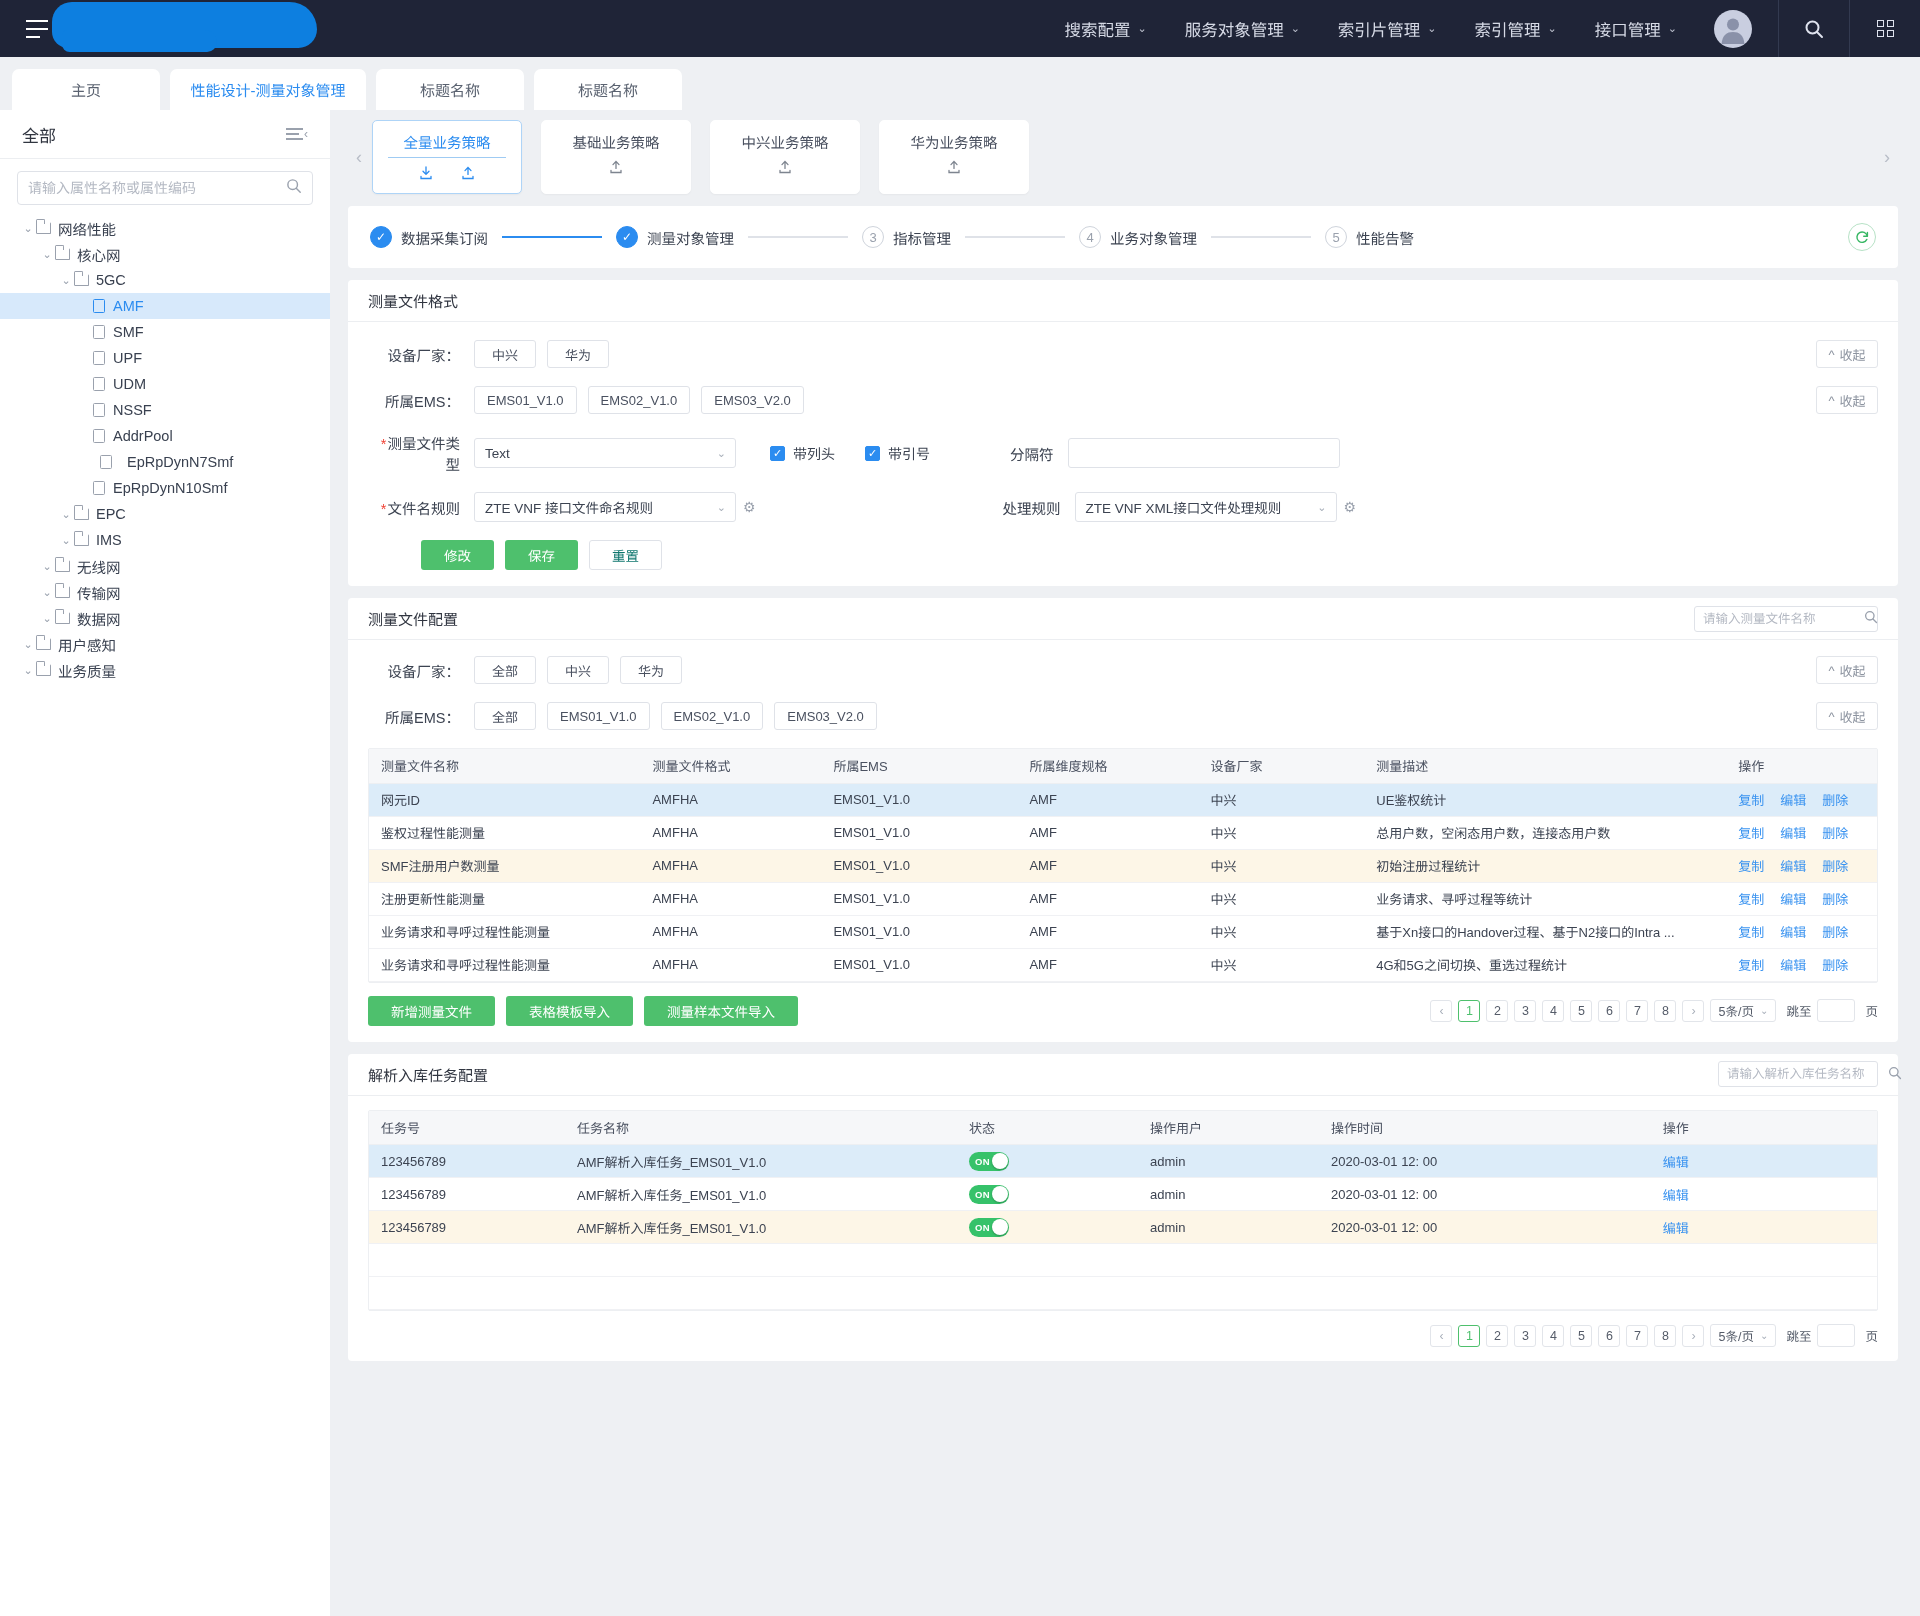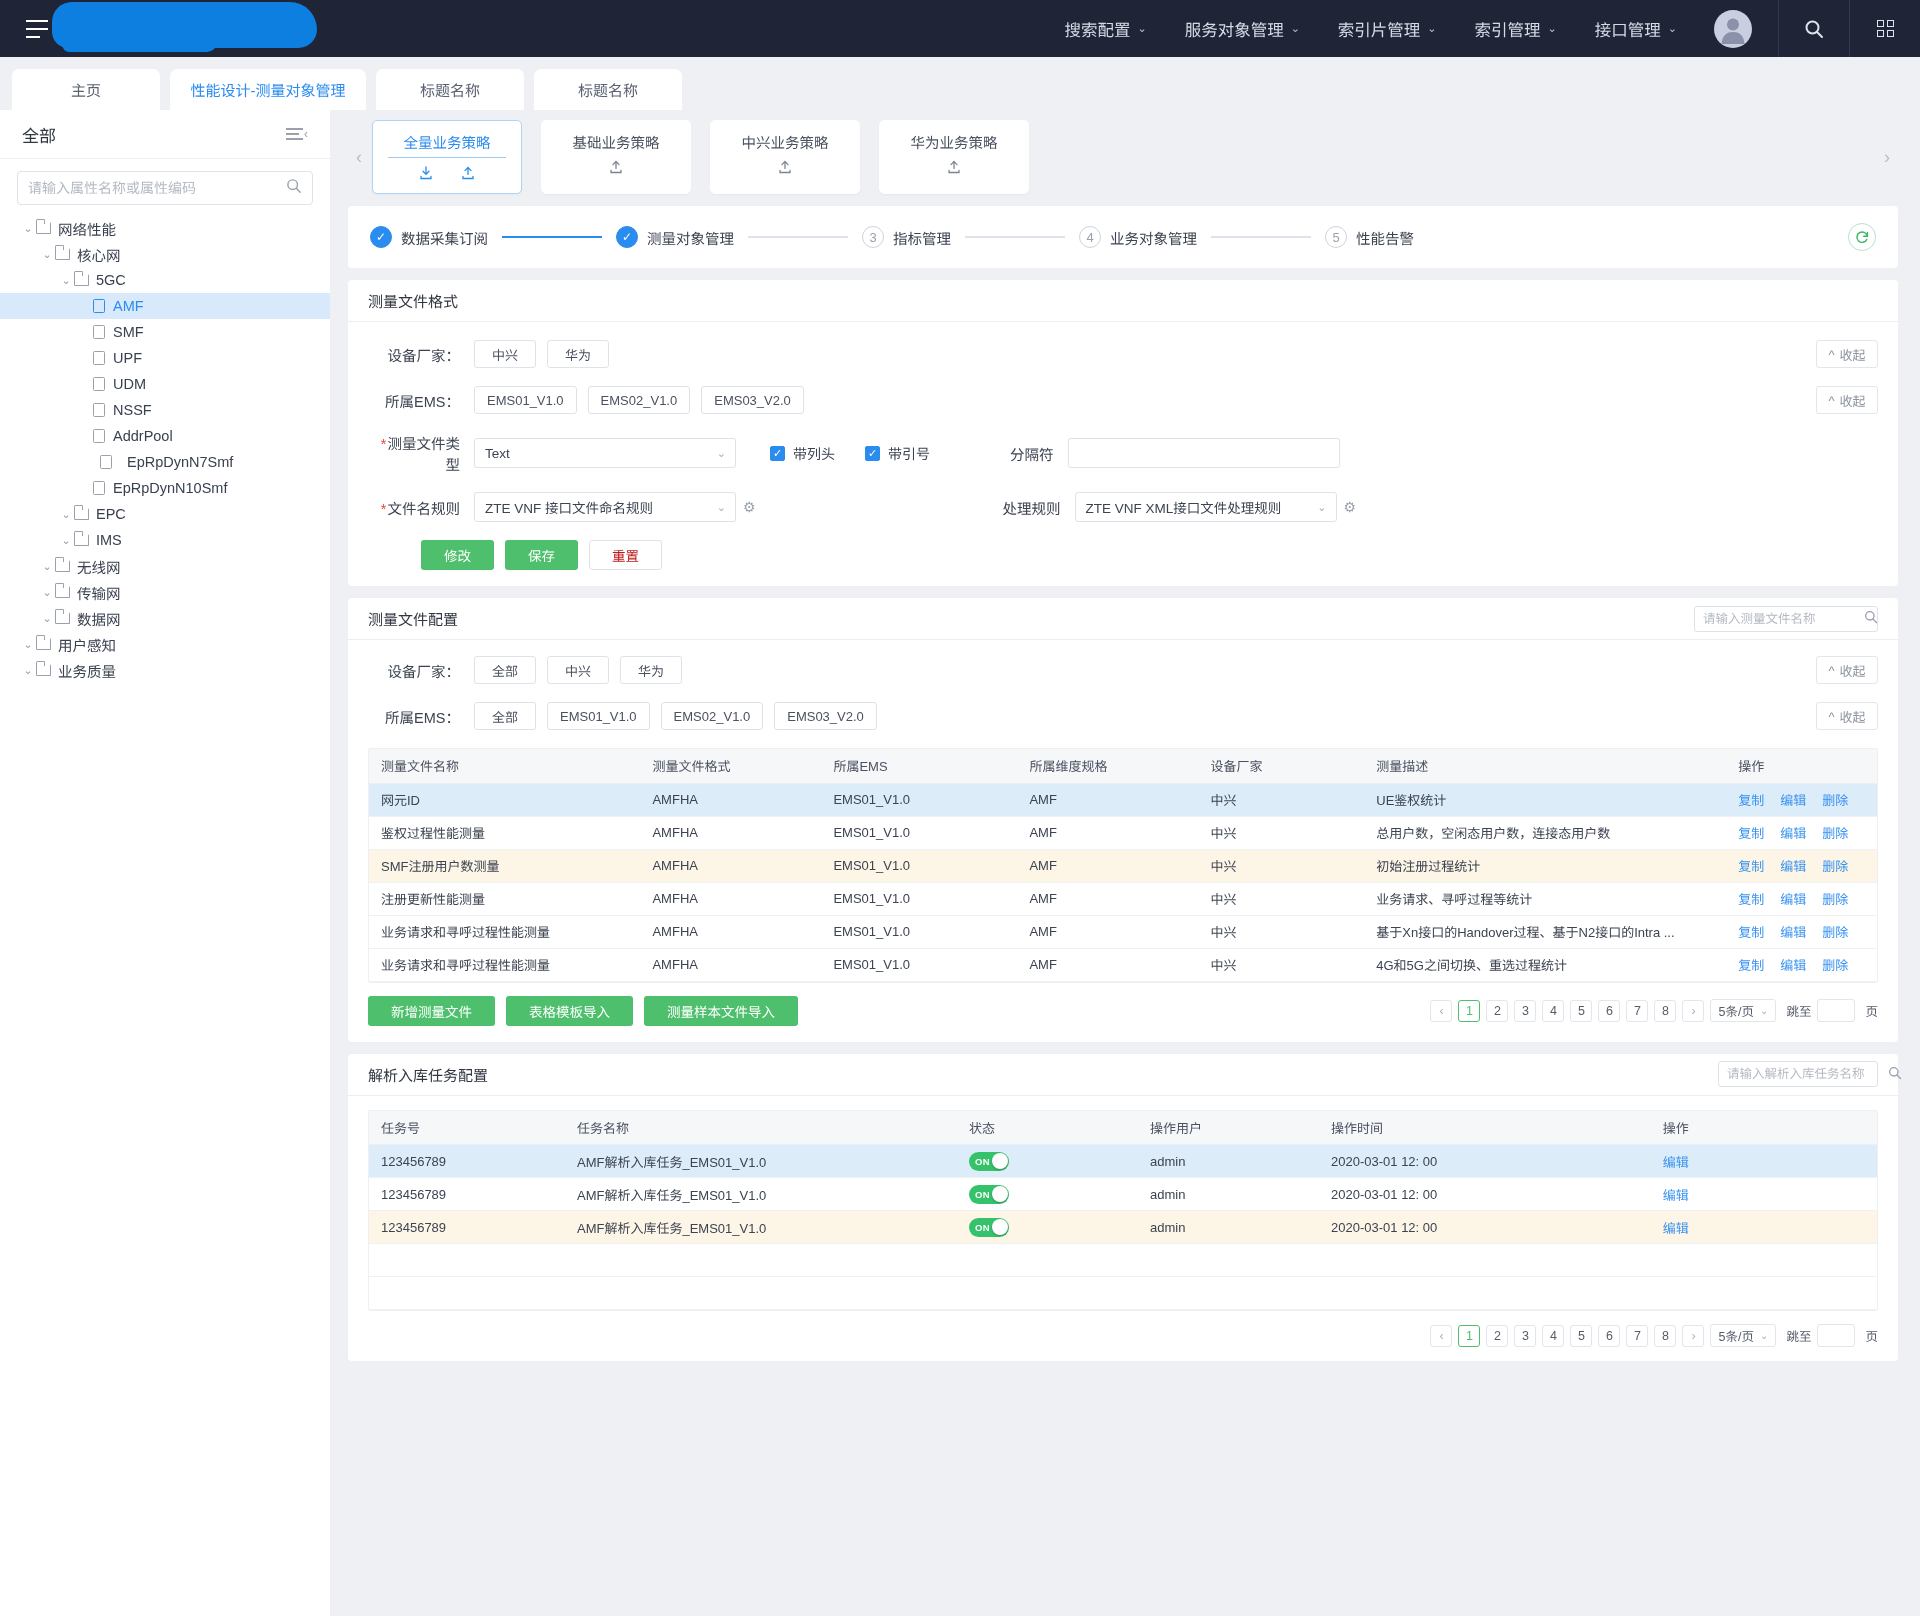--- a/index.html
+++ b/index.html
@@ -165,21 +165,21 @@
     width: 15px; height: 15px; border-radius: 2px; background: #2b8cf0; border: 1px solid #2b8cf0;
     display: flex; align-items: center; justify-content: center; color: #fff; font-size: 11px; line-height: 1;
   }
   .cbox .cl { font-size: 14px; color: #3c4351; }
   .textinput { width: 272px; height: 30px; border: 1px solid #dfe2e8; border-radius: 3px; background: #fff; }
 
   .btnrow { display: flex; gap: 11px; margin-top: 6px; }
   .btn { height: 30px; padding: 0 22px; border-radius: 3px; font-size: 13.5px; display: flex; align-items: center;
     justify-content: center; cursor: pointer; border: 1px solid transparent; font-family: inherit;}
   .btn.green { background: #4ec06d; color: #fff; }
-  .btn.ghost { background: #fff; color: #b91c1c; border-color: #dfe2e8; }
+  .btn.ghost { background: #fff; color: #0f766e; border-color: #dfe2e8; }
 
   
   table { width: 100%; border-collapse: collapse; }
   thead th {
     background: #f6f7f9; font-size: 13px; color: #4a5160; font-weight: normal; text-align: left;
     height: 34px; padding: 0 10px 0 12px; border-bottom: 1px solid #edeff2;
   }
   tbody td { font-size: 13px; color: #3c4351; height: 33px; padding: 0 10px 0 12px; border-bottom: 1px solid #f0f1f4; }
   tbody tr.r-blue td { background: #dcecf9; }
   tbody tr.r-white td { background: #fff; }

